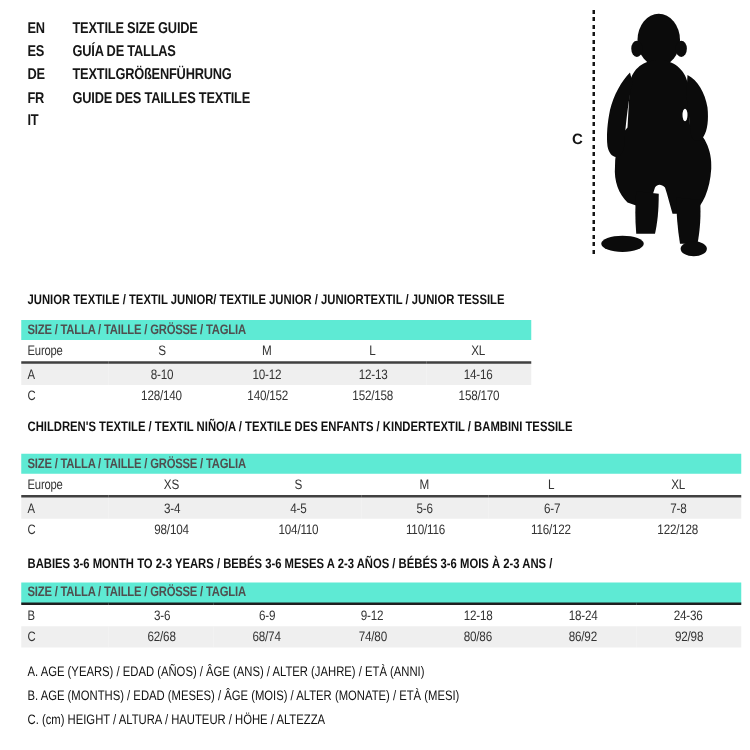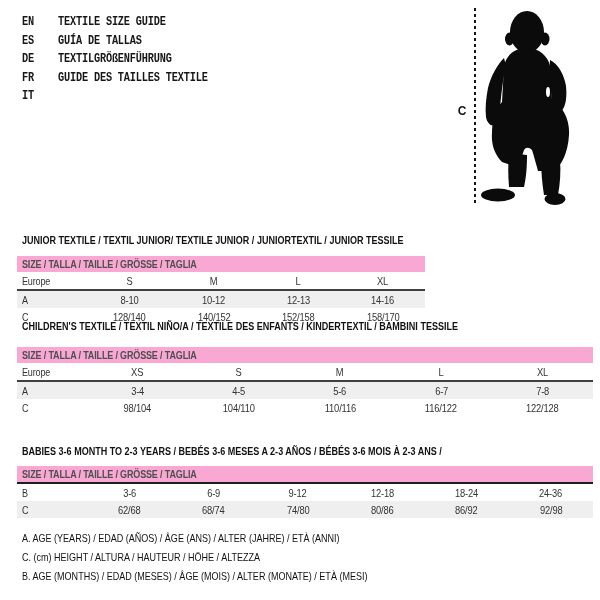--- a/index.html
+++ b/index.html
@@ -7,48 +7,48 @@
     position:relative;width:600px;height:600px;background:#ffffff;overflow:hidden;
     font-family:"Liberation Sans",sans-serif;color:#1a1a1a;
   }
   
   .cond{display:inline-block;transform:scaleX(0.82);transform-origin:0 50%;white-space:nowrap;}
   .cond-c{display:inline-block;transform:scaleX(0.85);transform-origin:50% 50%;white-space:nowrap;}
 
   
   .lang-list{position:absolute;left:22px;top:13px;}
   .lang-row{display:flex;height:18.5px;align-items:center;}
-  .lang-code,.lang-title{font-weight:bold;font-size:12.5px;letter-spacing:-0.2px;color:#161616;font-family:Liberation Mono, monospace;}
+  .lang-code,.lang-title{font-weight:bold;font-size:12.5px;letter-spacing:-0.2px;color:#161616;}
   .lang-code{width:36px;}
 
   
   .measure-line{position:absolute;left:474px;top:8px;width:2px;height:197px;
     background:repeating-linear-gradient(to bottom,#141414 0 3px,transparent 3px 6px);}
   .measure-label{position:absolute;left:453px;top:104px;width:18px;text-align:center;
     font-weight:bold;font-size:12px;color:#141414;}
   .baby-svg{position:absolute;left:478px;top:8px;}
 
   
   .section{position:absolute;left:17px;}
   .s1{top:217px;width:408px;}
   .s2{top:319px;width:576px;}
   .s3{top:444px;width:576px;}
   .section-title{font-weight:bold;font-size:11px;color:#111;height:14px;line-height:14px;margin-left:5px;}
   .s1 .title-wrap{margin-bottom:9px;margin-top:16px;}
-  .s2 .title-wrap{margin-bottom:14px;}
+  .s2 .title-wrap{margin-bottom:14px;margin-top:16px;}
   .s3 .section-title{height:15px;line-height:15px;}
   .s3 .title-wrap{margin-bottom:7px;}
 
   table.size-table{border-collapse:collapse;table-layout:fixed;}
   .s1 table{width:408px;}
   .s2 table,.s3 table{width:576px;}
   col.c-label{width:70px;}
   td{font-size:11px;color:#333;height:17px;padding:0;text-align:center;letter-spacing:-0.2px;}
   td.label-cell{text-align:left;padding-left:5px;}
-  tr.bar td{background:#f9a8d4;color:#4f4f4f;font-weight:bold;height:16px;text-align:left;padding-left:5px;}
+  tr.bar td{background:#5eead4;color:#4f4f4f;font-weight:bold;height:16px;text-align:left;padding-left:5px;}
   tr.head-row td{border-bottom:2px solid #404040;}
   tr.stripe td{background:#efefef;}
   .s3 tr.bar td{border-bottom:2px solid #1f1f1f;}
 
   
   .notes{position:absolute;left:22px;top:529px;}
   .note-line{height:18.8px;line-height:18.8px;font-weight:normal;font-size:11px;color:#111;}
 </style>
 </head>
 <body>
@@ -247,17 +247,17 @@
         <td><span class="cond-c">80/86</span></td>
         <td><span class="cond-c">86/92</span></td>
         <td><span class="cond-c">92/98</span></td>
       </tr>
     </tbody>
       </table>
   </div>
 
   <div class="notes">
     <div class="note-line"><span class="cond">A. AGE (YEARS) / EDAD (AÑOS) / ÂGE (ANS) / ALTER (JAHRE) / ETÀ (ANNI)</span></div>
+    <div class="note-line"><span class="cond">B. AGE (MONTHS) / EDAD (MESES) / ÂGE (MOIS) / ALTER (MONATE) / ETÀ (MESI)</span></div>
     <div class="note-line"><span class="cond">C. (cm) HEIGHT / ALTURA / HAUTEUR / HÖHE / ALTEZZA</span></div>
-    <div class="note-line"><span class="cond">B. AGE (MONTHS) / EDAD (MESES) / ÂGE (MOIS) / ALTER (MONATE) / ETÀ (MESI)</span></div>
   </div>
 
 </div>
 
 </body></html>

